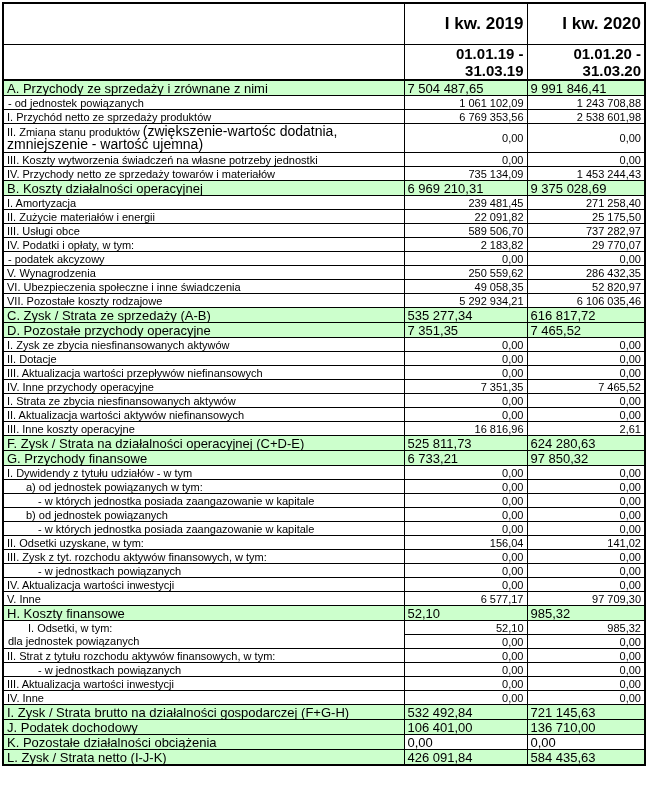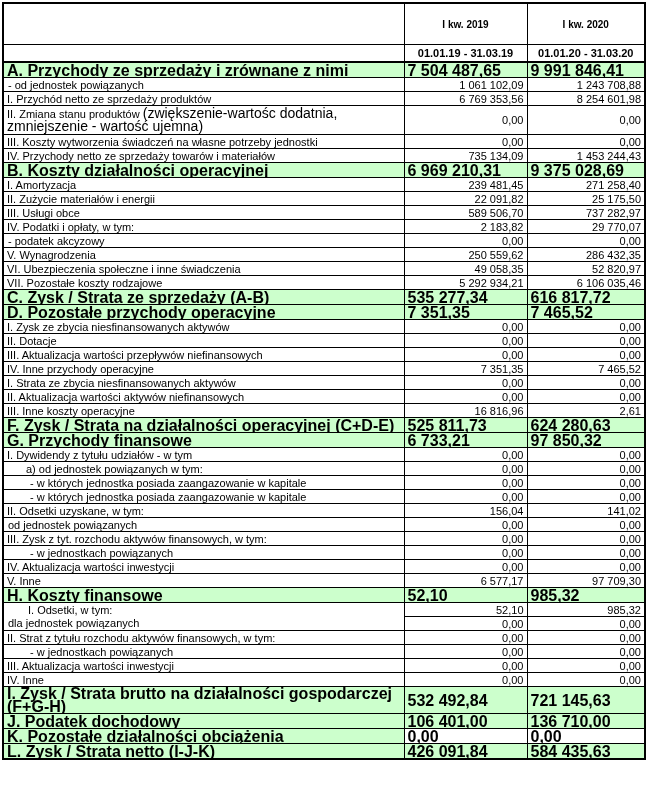--- a/index.html
+++ b/index.html
@@ -25,40 +25,40 @@
 
   td, th {
     border: 1px solid #000;
     overflow: hidden;
     font-size: 11px;
     padding: 0 3px;
     vertical-align: middle;
   }
 
   
-  tr.hdr-titles th { height: 40px; font-weight: bold; text-align: center; font-size: 10px; margin-top: 8px; }
-  tr.hdr-periods th { height: 16px; font-weight: bold; text-align: center; font-size: 11px;
+  tr.hdr-titles th { height: 40px; font-weight: bold; text-align: right; font-size: 17px; margin-top: 8px; }
+  tr.hdr-periods th { height: 16px; font-weight: bold; text-align: right; font-size: 15px;
                       border-bottom: 2px solid #000; }
 
   
   tr.item td { height: 13px; line-height: 12px; }
   tr.item td.label { text-align: left; }
   tr.item td.val { text-align: right; }
 
-  tr.section td { height: 14px; background: #ccffcc; font-weight: bold; font-size: 16px; line-height: 13px; }
+  tr.section td { height: 14px; background: #ccffcc; font-weight: normal; font-size: 13px; line-height: 13px; }
   tr.section td.label { text-align: left; }
   tr.section td.val { text-align: left; }
   tr.section td.val.white-val { background: #ffffff; }
 
   tr.tall td { height: 26px; }
   tr.tall td.label { line-height: 12px; padding-top: 1px; padding-bottom: 1px; }
 
   td.label.ind1 { padding-left: 4px; }
   td.label.ind2 { padding-left: 22px; }
-  td.label.ind3 { padding-left: 26px; margin-left: 32px; }
+  td.label.ind3 { padding-left: 34px; margin-left: 32px; }
 
   td.label .note { font-size: 14px; }
 
   td.label.merge-below { border-bottom: none; padding-left: 24px; }
   td.label.merge-above { border-top: none; }
 </style>
 </head>
 <body>
 
 <div class="sheet">
@@ -87,21 +87,21 @@
           <td class="val">9 991 846,41</td>
         </tr>
         <tr class="item">
           <td class="label ind1">- od jednostek powiązanych</td>
           <td class="val">1 061 102,09</td>
           <td class="val">1 243 708,88</td>
         </tr>
         <tr class="item">
           <td class="label">I. Przychód netto ze sprzedaży produktów</td>
           <td class="val">6 769 353,56</td>
-          <td class="val">8 254 601,98</td>
+          <td class="val">2 538 601,98</td>
         </tr>
         <tr class="item tall">
           <td class="label">II. Zmiana stanu produktów <span class="note">(zwiększenie-wartośc dodatnia, zmniejszenie - wartość ujemna)</span></td>
           <td class="val">0,00</td>
           <td class="val">0,00</td>
         </tr>
         <tr class="item">
           <td class="label">III. Koszty wytworzenia świadczeń na własne potrzeby jednostki</td>
           <td class="val">0,00</td>
           <td class="val">0,00</td>
@@ -220,35 +220,35 @@
           <td class="label ind2">a) od jednostek powiązanych w tym:</td>
           <td class="val">0,00</td>
           <td class="val">0,00</td>
         </tr>
         <tr class="item">
           <td class="label ind3">- w których jednostka posiada zaangazowanie w kapitale</td>
           <td class="val">0,00</td>
           <td class="val">0,00</td>
         </tr>
         <tr class="item">
+          <td class="label ind2">b) od jednostek powiązanych</td>
+          <td class="val">0,00</td>
+          <td class="val">0,00</td>
+        </tr>
+        <tr class="item">
           <td class="label ind3">- w których jednostka posiada zaangazowanie w kapitale</td>
           <td class="val">0,00</td>
           <td class="val">0,00</td>
         </tr>
         <tr class="item">
           <td class="label">II. Odsetki uzyskane, w tym:</td>
           <td class="val">156,04</td>
           <td class="val">141,02</td>
         </tr>
         <tr class="item">
-          <td class="label ind1">od jednostek powiązanych</td>
-          <td class="val">0,00</td>
-          <td class="val">0,00</td>
-        </tr>
-        <tr class="item">
           <td class="label">III. Zysk z tyt. rozchodu aktywów finansowych, w tym:</td>
           <td class="val">0,00</td>
           <td class="val">0,00</td>
         </tr>
         <tr class="item">
           <td class="label ind3">- w jednostkach powiązanych</td>
           <td class="val">0,00</td>
           <td class="val">0,00</td>
         </tr>
         <tr class="item">

